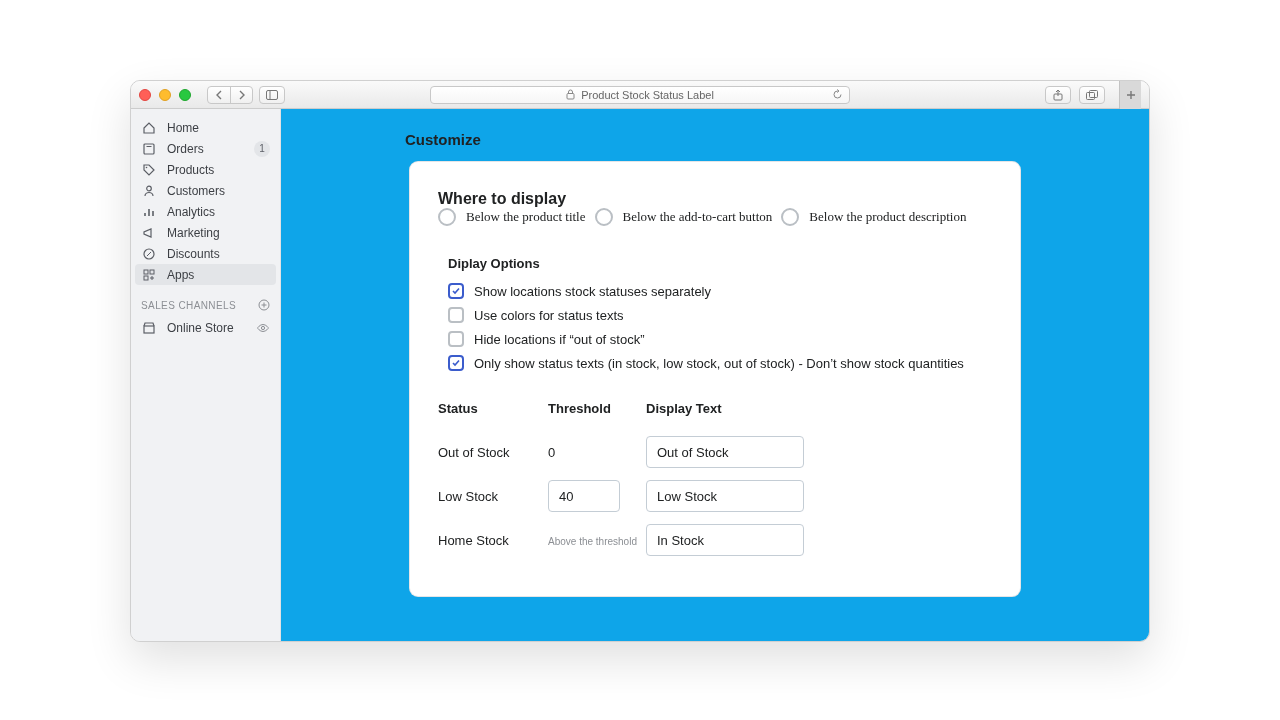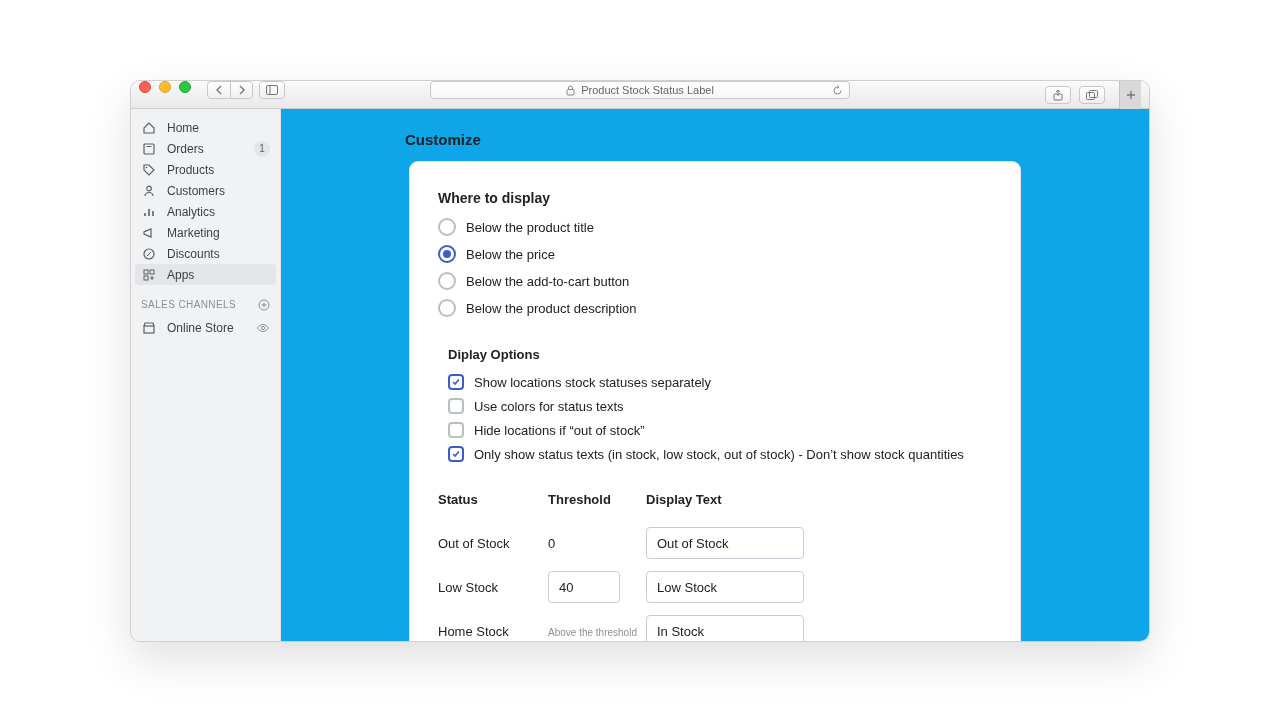--- a/index.html
+++ b/index.html
@@ -26,20 +26,21 @@
     background: #f4f5f7;
     display: flex;
     flex-direction: column;
   }
   
   .titlebar {
     height: 28px;
     background: linear-gradient(#fafafa,#e9e9e9);
     border-bottom: 1px solid #ccc;
     display: flex;
+    align-items: center;
     padding: 0 8px;
     gap: 6px;
     position: relative;
   }
   .traffic { display: flex; gap: 8px; margin-right: 10px; }
   .tl-dot { width: 12px; height: 12px; border-radius: 50%; }
   .tl-red { background:#ff5f57; border:1px solid #e24640;}
   .tl-yel { background:#febc2e; border:1px solid #dfa023;}
   .tl-grn { background:#28c840; border:1px solid #1fa62e;}
   .seg {
@@ -133,37 +134,38 @@
     align-items:center;
     justify-content:center;
     padding:0 3px;
   }
   .sb-heading {
     font-size: 10px;
     letter-spacing: 0.04em;
     color:#8c8f94;
     padding: 14px 10px 6px;
     display:flex;
+    align-items:center;
     justify-content:space-between;
   }
   .sb-heading .plus { color:#8c8f94; }
   .sb-trail { color:#8c8f94; }
 
   .main { flex:1; background:#0ea5e9; padding: 22px 0 0 0; overflow:auto; }
   .page-title { font-size:15px; font-weight:600; color:#202223; margin-left: 124px; margin-bottom: 14px; }
   .card {
     background:#fff;
     border-radius:8px;
     box-shadow: 0 0 0 1px #e5e5e7;
     margin: 0 auto;
     width: 610px;
     padding: 28px 28px 34px;
   }
-  .section-title { font-size:14px; font-weight:600; color:#202223; margin-bottom:12px; }
-  .opt-list { display:flex; flex-direction:column; gap:9px; margin-bottom:30px; }
+  .section-title { font-size:16px; font-weight:600; color:#202223; }
+  .opt-list { display:flex; flex-direction:row; gap:9px; margin-bottom:30px;font-family:Liberation Serif, serif; }
   .opt-row { display:flex; align-items:center; gap:10px; font-size:13px; color:#202223; }
   .radio {
     width:18px; height:18px; border-radius:50%;
     border:2px solid #babfc4;
     display:flex; align-items:center; justify-content:center;
     flex-shrink:0;
   }
   .radio.checked { border-color:#3b5ccc; }
   .radio.checked::after { content:""; width:8px; height:8px; border-radius:50%; background:#3b5ccc; }
   .check {
@@ -365,24 +367,20 @@
 
     <div class="main">
       <div class="page-title">Customize</div>
       <div class="card">
 
         <div class="section-title">Where to display</div>
         <div class="opt-list">
           <label class="opt-row">
             <span class="radio"></span>
             <span>Below the product title</span>
-          </label>
-          <label class="opt-row">
-            <span class="radio checked"></span>
-            <span>Below the price</span>
           </label>
           <label class="opt-row">
             <span class="radio"></span>
             <span>Below the add-to-cart button</span>
           </label>
           <label class="opt-row">
             <span class="radio"></span>
             <span>Below the product description</span>
           </label>
         </div>

